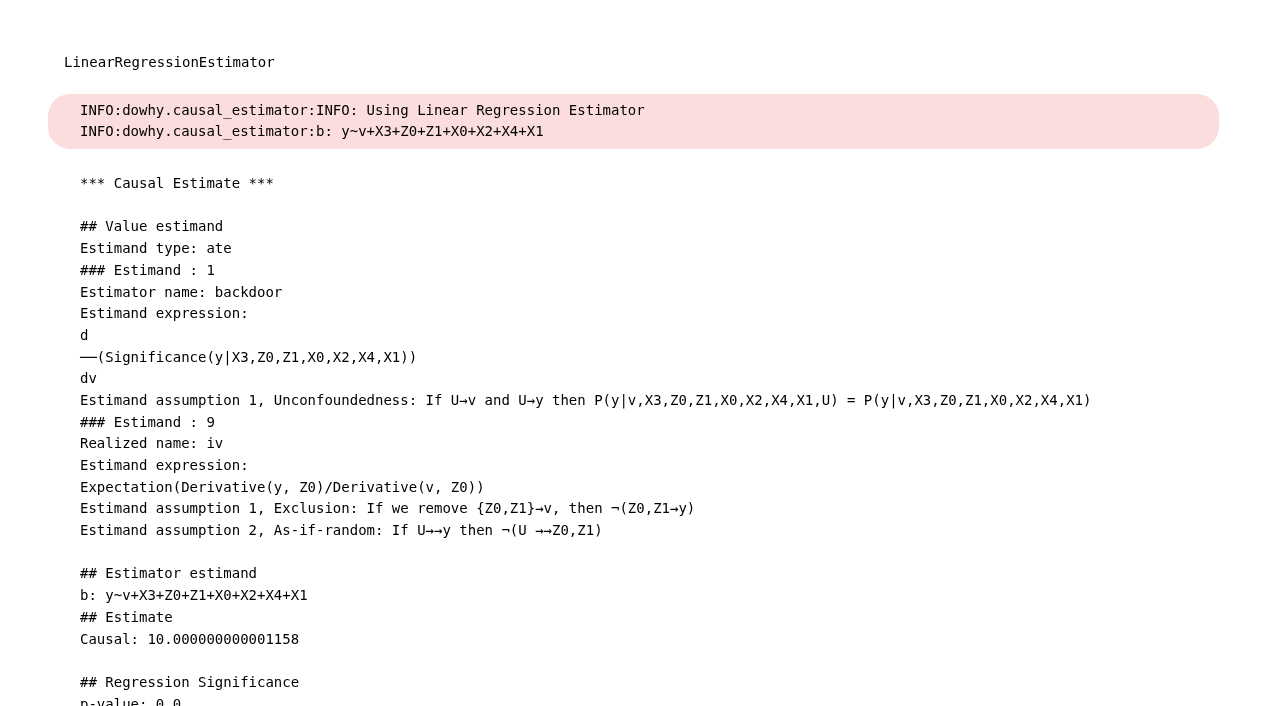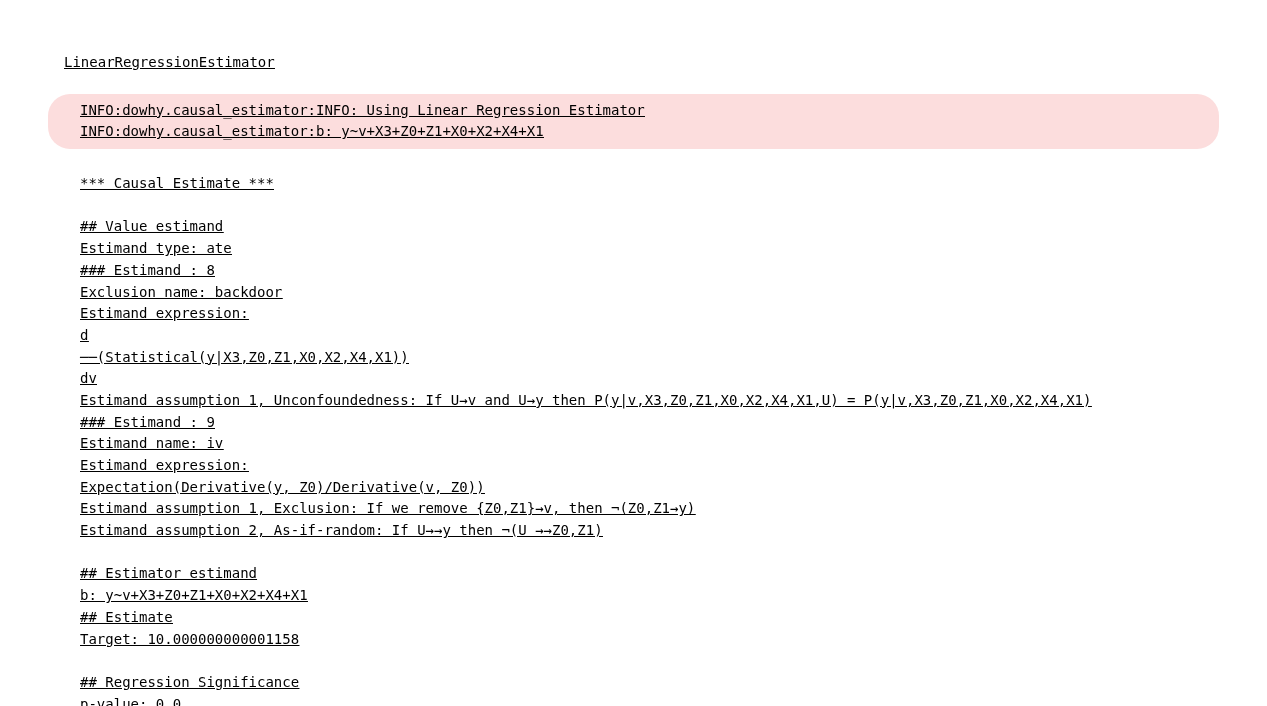--- a/index.html
+++ b/index.html
@@ -1,19 +1,18 @@
 <!DOCTYPE html>
 <html><head>
   <meta charset="utf-8">
   <style>
     * {
       margin: 16px;
       padding: 0;
       box-sizing: border-box;
-      text-decoration: underline;
     }
     body {
       font-family: "DejaVu Sans Mono", Consolas, "Courier New", monospace;
       font-size: 14px;
       line-height: 1.55;
       background: #ffffff;
       color: #000000;
       padding: 0;
     }
     .title-block {
@@ -36,35 +35,35 @@
 
 <div class="title-block">LinearRegressionEstimator</div>
 
 <div class="info-block"><span>INFO:dowhy.causal_estimator:INFO: Using Linear Regression Estimator</span>
 <span>INFO:dowhy.causal_estimator:b: y~v+X3+Z0+Z1+X0+X2+X4+X1</span></div>
 
 <div class="output-block"><span>*** Causal Estimate ***</span>
 
 <span>## Value estimand</span>
 <span>Estimand type: ate</span>
-<span>### Estimand : 8</span>
-<span>Exclusion name: backdoor</span>
+<span>### Estimand : 1</span>
+<span>Estimator name: backdoor</span>
 <span>Estimand expression:</span>
 <span>d</span>
-<span>──(Statistical(y|X3,Z0,Z1,X0,X2,X4,X1))</span>
+<span>──(Significance(y|X3,Z0,Z1,X0,X2,X4,X1))</span>
 <span>dv</span>
 <span>Estimand assumption 1, Unconfoundedness: If U→v and U→y then P(y|v,X3,Z0,Z1,X0,X2,X4,X1,U) = P(y|v,X3,Z0,Z1,X0,X2,X4,X1)</span>
 <span>### Estimand : 9</span>
-<span>Estimand name: iv</span>
+<span>Realized name: iv</span>
 <span>Estimand expression:</span>
 <span>Expectation(Derivative(y, Z0)/Derivative(v, Z0))</span>
 <span>Estimand assumption 1, Exclusion: If we remove {Z0,Z1}→v, then ¬(Z0,Z1→y)</span>
 <span>Estimand assumption 2, As-if-random: If U→→y then ¬(U →→Z0,Z1)</span>
 
 <span>## Estimator estimand</span>
 <span>b: y~v+X3+Z0+Z1+X0+X2+X4+X1</span>
 <span>## Estimate</span>
-<span>Target: 10.000000000001158</span>
+<span>Causal: 10.000000000001158</span>
 
 <span>## Regression Significance</span>
 <span>p-value: 0.0</span>
 
 <span>Causal Estimate is 20.0</span></div>
 
 </body></html>

